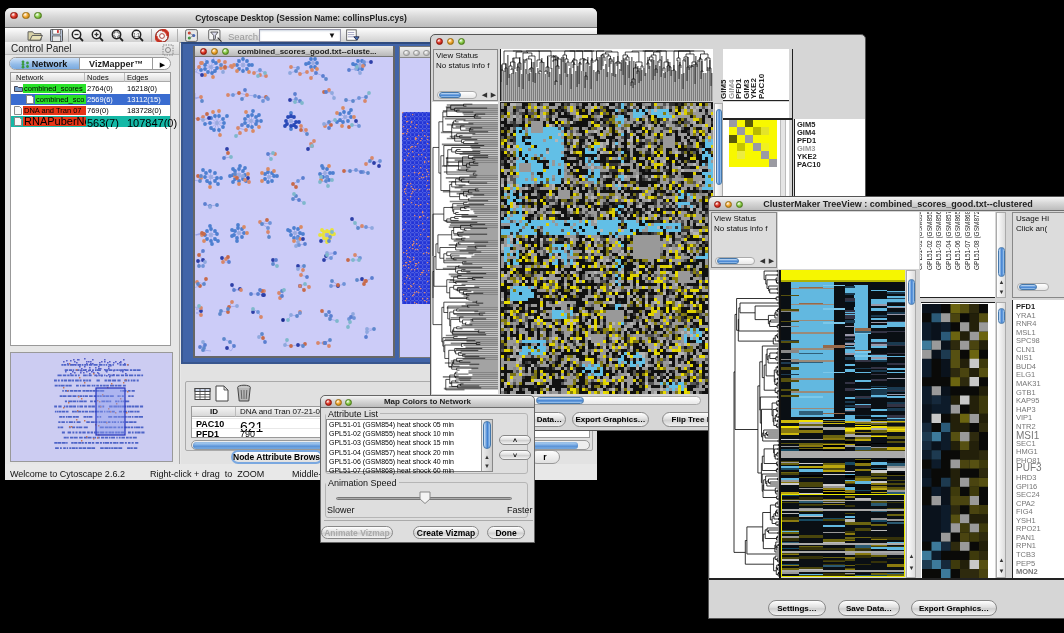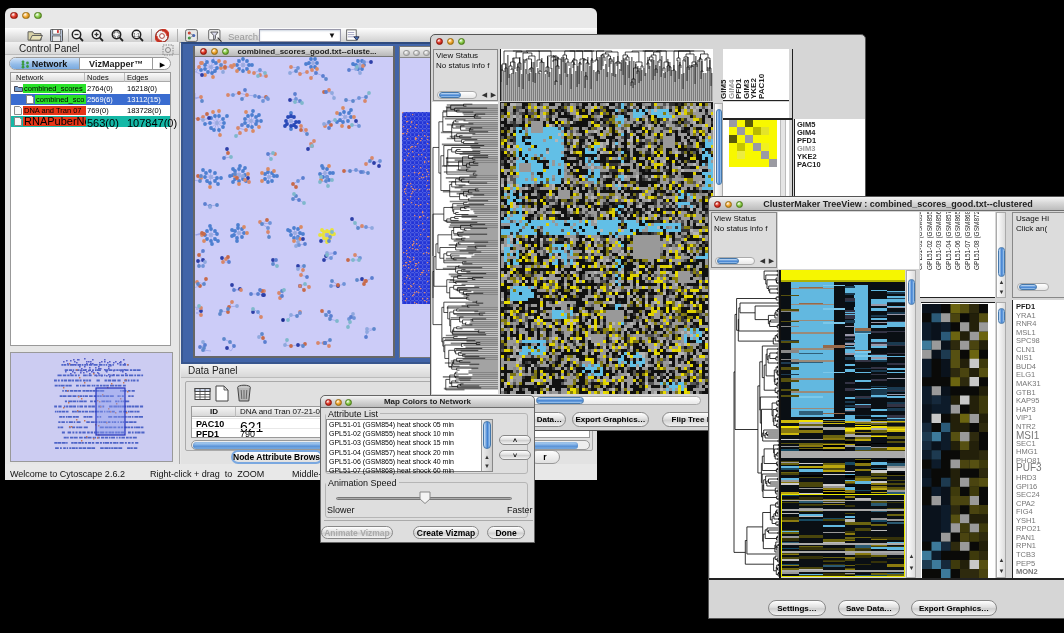--- a/index.html
+++ b/index.html
@@ -1,19 +1,20 @@
 <!DOCTYPE html>
 <html><head><meta charset="utf-8"><style>
 *{margin:0;padding:0;box-sizing:border-box}
 body{width:1064px;height:633px;background:#000;font-family:"Liberation Sans", sans-serif;overflow:hidden;position:relative}
 .win{position:absolute;background:#e8e8e8}
 .tbar{position:absolute;left:0;right:0;top:0;background:linear-gradient(#f5f5f5,#d8d8d8 45%,#bcbcbc);border-bottom:1px solid #6d6d6d;text-align:center;color:#222;font-weight:bold}
 svg{display:block}
 </style></head><body>
 <div class="win" style="left:5px;top:8px;width:592px;height:472px;border-radius:6px 6px 0 0;background:#e8e8e8">
+    <div class="tbar" style="height:20px;border-radius:6px 6px 0 0;font-size:8.5px;line-height:20px">Cytoscape Desktop (Session Name: collinsPlus.cys)</div>
     <span style="position:absolute;left:5px;top:3.5px;width:7.5px;height:7.5px;border-radius:50%;background:radial-gradient(circle at 35% 30%, #fff 0%, #e33d2c 45%, #8c0f06 100%);border:0.5px solid #8c0f06;box-sizing:border-box"></span>
     <span style="position:absolute;left:17px;top:3.5px;width:7.5px;height:7.5px;border-radius:50%;background:radial-gradient(circle at 35% 30%, #fff 0%, #f6ac36 45%, #9a6a0a 100%);border:0.5px solid #9a6a0a;box-sizing:border-box"></span>
     <span style="position:absolute;left:29px;top:3.5px;width:7.5px;height:7.5px;border-radius:50%;background:radial-gradient(circle at 35% 30%, #fff 0%, #8fd151 45%, #4a7a14 100%);border:0.5px solid #4a7a14;box-sizing:border-box"></span>
     <div style="position:absolute;left:0;top:20px;width:100%;height:15px;background:linear-gradient(#fdfdfd,#e2e2e2 60%,#d0d0d0);border-bottom:1px solid #9a9a9a">
       <svg style="position:absolute;left:22px;top:1px" width="16" height="13" viewBox="0 0 17 14">
 <path d="M1 12 L1 3 L6 3 L7.5 5 L15 5 L15 12 Z" fill="#d8d2a8" stroke="#555" stroke-width="1"></path>
 <path d="M3 12 L5.5 7 L16.5 7 L14 12 Z" fill="#e8e2b8" stroke="#555" stroke-width="1"></path>
       </svg>
       <svg style="position:absolute;left:45px;top:1px" width="13" height="13" viewBox="0 0 14 14">
 <rect x="0.5" y="0.5" width="13" height="13" rx="1" fill="#b8c4d8" stroke="#444"></rect>
@@ -71,21 +72,21 @@
       <div style="position:absolute;left:318px;top:1px;width:18px;height:13px;font-size:8px;text-align:center;line-height:13px;color:#111">▼</div>
       <svg style="position:absolute;left:341px;top:1px" width="14" height="13" viewBox="0 0 16 15">
 <rect x="0.7" y="1" width="11" height="12" fill="#fff" stroke="#555"></rect>
 <line x1="2" y1="4" x2="9.5" y2="4" stroke="#99b" stroke-width="1"></line>
         <line x1="2" y1="6.5" x2="9.5" y2="6.5" stroke="#99b" stroke-width="1"></line>
 <line x1="2" y1="9" x2="9.5" y2="9" stroke="#99b" stroke-width="1"></line>
 <path d="M9 9 L15 9 L12.5 13 Z" fill="#4a7ac0" stroke="#224"></path>
       </svg>
     </div>
     <div style="position:absolute;left:0;top:34px;width:175px;height:422px;background:#e6e6e6;border-right:1px solid #aaa">
-      <div style="position:absolute;left:0;top:0;width:100%;height:13px;background:linear-gradient(#f2f2f2,#d8d8d8);border-bottom:1px solid #bbb;font-size:10px;color:#222;line-height:13px;padding-left:14px">Control Panel</div>
+      <div style="position:absolute;left:0;top:0;width:100%;height:13px;background:linear-gradient(#f2f2f2,#d8d8d8);border-bottom:1px solid #bbb;font-size:10px;color:#222;line-height:13px;padding-left:6px">Control Panel</div>
       <svg style="position:absolute;right:5px;top:2px" width="12" height="12" viewBox="0 0 12 12">
 <rect x="1" y="1" width="10" height="10" fill="none" stroke="#888" stroke-dasharray="1.5 1"></rect>
         <circle cx="6" cy="6" r="2.5" fill="none" stroke="#888"></circle>
       </svg>
       <div style="position:absolute;left:4px;top:15px;width:162px;height:13px;background:#fff;border:1px solid #9a9a9a;border-radius:7px;overflow:hidden">
 <div style="position:absolute;left:0;top:0;width:70px;height:13px;background:linear-gradient(#cfe2f8,#92bbe8 50%,#6fa3dd);border-right:1px solid #9a9a9a;font-size:9px;font-weight:bold;color:#111;text-align:center;line-height:13px;text-indent:10px">Network</div>
 <svg style="position:absolute;left:11px;top:2px" width="9" height="9" viewBox="0 0 9 9">
           <circle cx="2" cy="1.8" r="1.4" fill="#3a9a40"></circle>
           <circle cx="2" cy="4.5" r="1.4" fill="#3a9a40"></circle>
           <circle cx="2" cy="7.2" r="1.4" fill="#3a9a40"></circle>
@@ -125,21 +126,21 @@
           </svg>
           <span style="position:absolute;left:12px;top:1px;width:63px;background:#e63517;color:#000;padding:0 1px;line-height:9px;white-space:nowrap;overflow:hidden;display:inline-block;height:9px">DNA and Tran 07</span>
           <span style="position:absolute;left:76px;top:1px;color:#000">769(0)</span>
           <span style="position:absolute;left:116px;top:1px;color:#000">183728(0)</span>
         </div>
         <div style="position:absolute;left:0;top:43px;width:100%;height:11px;background:#14b8a6;font-size:11px">
           <svg style="position:absolute;left:3px;top:1px" width="8" height="9" viewBox="0 0 8 9">
             <path d="M0.5 8.5V0.5h5l2 2v6z" fill="#f8f8f8" stroke="#888"></path>
           </svg>
           <span style="position:absolute;left:12px;top:1px;width:63px;background:#e63517;color:#000;padding:0 1px;line-height:9px;white-space:nowrap;overflow:hidden;display:inline-block;height:9px">RNAPuberNov2+!</span>
-          <span style="position:absolute;left:76px;top:1px;color:#000">563(0)</span>
+          <span style="position:absolute;left:76px;top:1px;color:#000">563(7)</span>
           <span style="position:absolute;left:116px;top:1px;color:#000">107847(0)</span>
         </div>
       </div>
       <div style="position:absolute;left:5px;top:310px;width:163px;height:110px;background:#ccccf2;border:1px solid #999">
         <svg width="161" height="108" viewBox="0 0 161 108">
           <path fill="#3b55c0" opacity="0.88" d="M50.4 11.0h1.9v1.8h-1.9zM52.7 11.0h2.6v1.8h-2.6zM56.3 11.0h1.6v1.8h-1.6zM58.8 11.0h3.8v1.8h-3.8zM63.9 11.0h1.7v1.8h-1.7zM66.5 11.0h3.7v1.8h-3.7zM70.9 11.0h1.5v1.8h-1.5zM73.2 11.0h1.8v1.8h-1.8zM75.4 11.0h1.8v1.8h-1.8zM78.0 11.0h3.3v1.8h-3.3zM82.5 11.0h4.1v1.8h-4.1zM87.8 11.0h3.7v1.8h-3.7zM92.4 11.0h1.4v1.8h-1.4zM94.7 11.0h1.5v1.8h-1.5zM97.4 11.0h2.9v1.8h-2.9zM101.5 11.0h1.4v1.8h-1.4zM108.6 11.0h1.9v1.8h-1.9zM111.6 11.0h3.5v1.8h-3.5zM116.4 11.0h1.3v1.8h-1.3zM53.7 16.2h3.3v1.8h-3.3zM57.8 16.2h3.3v1.8h-3.3zM61.7 16.2h1.5v1.8h-1.5zM64.5 16.2h4.0v1.8h-4.0zM69.4 16.2h1.4v1.8h-1.4zM71.9 16.2h3.5v1.8h-3.5zM77.6 16.2h2.4v1.8h-2.4zM81.2 16.2h1.6v1.8h-1.6zM84.0 16.2h1.5v1.8h-1.5zM85.8 16.2h4.1v1.8h-4.1zM94.1 16.2h3.0v1.8h-3.0zM97.7 16.2h3.7v1.8h-3.7zM102.4 16.2h2.1v1.8h-2.1zM105.3 16.2h1.8v1.8h-1.8zM107.5 16.2h1.3v1.8h-1.3zM109.1 16.2h3.8v1.8h-3.8zM114.0 16.2h3.5v1.8h-3.5zM118.9 16.2h2.4v1.8h-2.4zM122.1 16.2h3.3v1.8h-3.3zM125.9 16.2h3.7v1.8h-3.7zM46.5 21.4h4.2v1.8h-4.2zM51.8 21.4h3.5v1.8h-3.5zM56.2 21.4h2.4v1.8h-2.4zM59.3 21.4h3.4v1.8h-3.4zM63.8 21.4h2.1v1.8h-2.1zM67.0 21.4h1.6v1.8h-1.6zM72.1 21.4h2.9v1.8h-2.9zM75.3 21.4h1.3v1.8h-1.3zM77.6 21.4h3.1v1.8h-3.1zM83.3 21.4h2.7v1.8h-2.7zM87.4 21.4h1.5v1.8h-1.5zM89.3 21.4h2.6v1.8h-2.6zM93.1 21.4h1.3v1.8h-1.3zM98.5 21.4h1.4v1.8h-1.4zM100.3 21.4h3.5v1.8h-3.5zM105.0 21.4h3.6v1.8h-3.6zM109.9 21.4h3.1v1.8h-3.1zM113.9 21.4h3.2v1.8h-3.2zM118.0 21.4h4.2v1.8h-4.2zM123.3 21.4h1.7v1.8h-1.7zM125.9 21.4h3.5v1.8h-3.5zM130.3 21.4h1.8v1.8h-1.8zM43.0 26.6h2.9v1.8h-2.9zM46.9 26.6h1.8v1.8h-1.8zM50.1 26.6h2.1v1.8h-2.1zM52.9 26.6h3.1v1.8h-3.1zM56.9 26.6h3.6v1.8h-3.6zM61.1 26.6h1.9v1.8h-1.9zM64.1 26.6h3.7v1.8h-3.7zM68.5 26.6h2.1v1.8h-2.1zM72.0 26.6h2.6v1.8h-2.6zM75.2 26.6h1.7v1.8h-1.7zM77.6 26.6h2.5v1.8h-2.5zM85.5 26.6h3.3v1.8h-3.3zM93.5 26.6h2.4v1.8h-2.4zM96.7 26.6h3.5v1.8h-3.5zM101.1 26.6h4.0v1.8h-4.0zM106.4 26.6h3.2v1.8h-3.2zM113.2 26.6h3.0v1.8h-3.0zM116.9 26.6h1.6v1.8h-1.6zM119.8 26.6h1.7v1.8h-1.7zM122.1 26.6h2.3v1.8h-2.3zM125.7 26.6h2.0v1.8h-2.0zM43.7 31.8h3.0v1.8h-3.0zM47.4 31.8h1.8v1.8h-1.8zM49.6 31.8h4.0v1.8h-4.0zM54.5 31.8h2.5v1.8h-2.5zM57.3 31.8h3.4v1.8h-3.4zM65.0 31.8h2.8v1.8h-2.8zM69.0 31.8h1.3v1.8h-1.3zM71.2 31.8h3.3v1.8h-3.3zM75.8 31.8h3.6v1.8h-3.6zM80.7 31.8h1.4v1.8h-1.4zM82.5 31.8h1.8v1.8h-1.8zM85.3 31.8h2.6v1.8h-2.6zM88.9 31.8h2.5v1.8h-2.5zM92.1 31.8h2.6v1.8h-2.6zM95.2 31.8h2.7v1.8h-2.7zM99.0 31.8h4.1v1.8h-4.1zM103.8 31.8h2.6v1.8h-2.6zM106.9 31.8h3.6v1.8h-3.6zM111.9 31.8h2.9v1.8h-2.9zM51.3 37.0h1.5v1.8h-1.5zM53.9 37.0h4.2v1.8h-4.2zM58.9 37.0h3.5v1.8h-3.5zM63.0 37.0h3.5v1.8h-3.5zM67.1 37.0h3.0v1.8h-3.0zM71.5 37.0h2.7v1.8h-2.7zM74.6 37.0h3.6v1.8h-3.6zM78.6 37.0h2.3v1.8h-2.3zM81.5 37.0h2.6v1.8h-2.6zM84.7 37.0h4.0v1.8h-4.0zM89.1 37.0h4.1v1.8h-4.1zM109.3 37.0h1.2v1.8h-1.2zM111.3 37.0h2.4v1.8h-2.4zM114.2 37.0h1.2v1.8h-1.2zM116.8 37.0h2.7v1.8h-2.7zM120.6 37.0h3.2v1.8h-3.2zM48.7 42.2h2.4v1.8h-2.4zM51.5 42.2h4.0v1.8h-4.0zM56.6 42.2h4.0v1.8h-4.0zM61.5 42.2h3.9v1.8h-3.9zM66.5 42.2h1.5v1.8h-1.5zM68.4 42.2h2.7v1.8h-2.7zM71.7 42.2h1.5v1.8h-1.5zM73.7 42.2h3.2v1.8h-3.2zM78.1 42.2h3.6v1.8h-3.6zM82.7 42.2h2.8v1.8h-2.8zM86.2 42.2h2.3v1.8h-2.3zM88.9 42.2h1.8v1.8h-1.8zM91.5 42.2h2.5v1.8h-2.5zM94.4 42.2h3.8v1.8h-3.8zM98.9 42.2h3.9v1.8h-3.9zM106.5 42.2h1.6v1.8h-1.6zM108.4 42.2h1.2v1.8h-1.2zM110.8 42.2h2.0v1.8h-2.0zM117.2 42.2h2.4v1.8h-2.4zM120.4 42.2h2.3v1.8h-2.3zM53.9 47.4h2.1v1.8h-2.1zM57.2 47.4h4.2v1.8h-4.2zM61.8 47.4h3.5v1.8h-3.5zM66.0 47.4h1.4v1.8h-1.4zM68.2 47.4h3.8v1.8h-3.8zM72.4 47.4h3.3v1.8h-3.3zM79.1 47.4h2.7v1.8h-2.7zM82.9 47.4h2.2v1.8h-2.2zM90.4 47.4h3.7v1.8h-3.7zM94.7 47.4h3.1v1.8h-3.1zM98.3 47.4h1.9v1.8h-1.9zM104.1 47.4h2.4v1.8h-2.4zM107.1 47.4h1.3v1.8h-1.3zM109.6 47.4h1.9v1.8h-1.9zM112.1 47.4h1.2v1.8h-1.2zM114.1 47.4h4.1v1.8h-4.1zM43.2 52.6h2.8v1.8h-2.8zM47.3 52.6h3.3v1.8h-3.3zM52.9 52.6h1.5v1.8h-1.5zM55.1 52.6h2.2v1.8h-2.2zM58.1 52.6h3.6v1.8h-3.6zM62.1 52.6h2.9v1.8h-2.9zM66.2 52.6h1.4v1.8h-1.4zM68.4 52.6h3.6v1.8h-3.6zM73.2 52.6h2.9v1.8h-2.9zM77.2 52.6h2.7v1.8h-2.7zM80.4 52.6h3.5v1.8h-3.5zM87.2 52.6h3.2v1.8h-3.2zM91.4 52.6h1.8v1.8h-1.8zM98.1 52.6h3.5v1.8h-3.5zM102.4 52.6h3.9v1.8h-3.9zM106.6 52.6h2.1v1.8h-2.1zM109.1 52.6h1.5v1.8h-1.5zM111.1 52.6h4.0v1.8h-4.0zM115.8 52.6h1.5v1.8h-1.5zM117.5 52.6h3.0v1.8h-3.0zM121.0 52.6h2.3v1.8h-2.3zM123.8 52.6h4.0v1.8h-4.0zM128.9 52.6h3.2v1.8h-3.2zM43.9 57.8h1.6v1.8h-1.6zM46.0 57.8h1.3v1.8h-1.3zM47.7 57.8h2.6v1.8h-2.6zM50.8 57.8h3.2v1.8h-3.2zM54.7 57.8h2.8v1.8h-2.8zM61.0 57.8h2.8v1.8h-2.8zM64.1 57.8h1.7v1.8h-1.7zM66.3 57.8h3.9v1.8h-3.9zM70.9 57.8h2.3v1.8h-2.3zM73.8 57.8h3.2v1.8h-3.2zM77.9 57.8h1.9v1.8h-1.9zM80.2 57.8h3.3v1.8h-3.3zM84.0 57.8h4.1v1.8h-4.1zM88.7 57.8h3.2v1.8h-3.2zM93.1 57.8h1.2v1.8h-1.2zM95.5 57.8h1.3v1.8h-1.3zM97.3 57.8h2.3v1.8h-2.3zM100.7 57.8h3.1v1.8h-3.1zM107.9 57.8h3.1v1.8h-3.1zM112.1 57.8h3.8v1.8h-3.8zM116.9 57.8h1.5v1.8h-1.5zM118.8 57.8h3.8v1.8h-3.8zM123.4 57.8h2.2v1.8h-2.2zM126.0 57.8h2.5v1.8h-2.5zM48.2 63.0h2.8v1.8h-2.8zM51.5 63.0h2.3v1.8h-2.3zM54.9 63.0h1.6v1.8h-1.6zM57.0 63.0h3.9v1.8h-3.9zM61.8 63.0h2.2v1.8h-2.2zM64.3 63.0h3.5v1.8h-3.5zM72.5 63.0h2.8v1.8h-2.8zM75.7 63.0h1.7v1.8h-1.7zM77.8 63.0h3.6v1.8h-3.6zM85.9 63.0h1.7v1.8h-1.7zM88.6 63.0h1.6v1.8h-1.6zM97.2 63.0h4.0v1.8h-4.0zM102.5 63.0h3.5v1.8h-3.5zM106.6 63.0h3.1v1.8h-3.1zM110.1 63.0h3.6v1.8h-3.6zM114.2 63.0h1.5v1.8h-1.5zM116.5 63.0h1.3v1.8h-1.3zM118.2 63.0h2.0v1.8h-2.0zM121.0 63.0h1.4v1.8h-1.4zM123.4 63.0h4.0v1.8h-4.0zM127.9 63.0h4.1v1.8h-4.1zM47.3 68.2h2.2v1.8h-2.2zM50.4 68.2h3.5v1.8h-3.5zM55.2 68.2h1.5v1.8h-1.5zM57.8 68.2h4.1v1.8h-4.1zM62.7 68.2h1.5v1.8h-1.5zM65.6 68.2h4.0v1.8h-4.0zM75.3 68.2h3.5v1.8h-3.5zM79.8 68.2h3.9v1.8h-3.9zM84.5 68.2h2.0v1.8h-2.0zM87.5 68.2h1.9v1.8h-1.9zM89.9 68.2h1.6v1.8h-1.6zM92.2 68.2h3.5v1.8h-3.5zM96.8 68.2h2.7v1.8h-2.7zM100.8 68.2h1.7v1.8h-1.7zM103.1 68.2h2.1v1.8h-2.1zM106.6 68.2h1.3v1.8h-1.3zM109.2 68.2h1.8v1.8h-1.8zM111.5 68.2h1.6v1.8h-1.6zM114.4 68.2h3.1v1.8h-3.1zM118.1 68.2h3.8v1.8h-3.8zM122.4 68.2h3.0v1.8h-3.0zM46.8 73.4h1.9v1.8h-1.9zM49.3 73.4h2.9v1.8h-2.9zM57.9 73.4h1.8v1.8h-1.8zM61.0 73.4h3.1v1.8h-3.1zM65.2 73.4h2.1v1.8h-2.1zM67.6 73.4h3.7v1.8h-3.7zM72.7 73.4h4.1v1.8h-4.1zM88.8 73.4h4.0v1.8h-4.0zM93.8 73.4h3.8v1.8h-3.8zM98.0 73.4h3.5v1.8h-3.5zM102.3 73.4h3.1v1.8h-3.1zM106.7 73.4h2.6v1.8h-2.6zM110.0 73.4h2.0v1.8h-2.0zM112.8 73.4h3.3v1.8h-3.3zM116.4 73.4h2.9v1.8h-2.9zM120.0 73.4h2.2v1.8h-2.2zM123.1 73.4h1.6v1.8h-1.6zM125.0 73.4h4.0v1.8h-4.0zM129.6 73.4h2.8v1.8h-2.8zM50.9 78.6h3.0v1.8h-3.0zM56.6 78.6h3.5v1.8h-3.5zM61.4 78.6h1.9v1.8h-1.9zM64.5 78.6h2.0v1.8h-2.0zM67.8 78.6h2.6v1.8h-2.6zM71.3 78.6h3.4v1.8h-3.4zM76.1 78.6h2.6v1.8h-2.6zM79.6 78.6h2.5v1.8h-2.5zM83.0 78.6h1.5v1.8h-1.5zM85.1 78.6h3.3v1.8h-3.3zM89.1 78.6h4.2v1.8h-4.2zM94.3 78.6h2.3v1.8h-2.3zM97.5 78.6h2.5v1.8h-2.5zM100.3 78.6h2.9v1.8h-2.9zM104.1 78.6h2.4v1.8h-2.4zM106.8 78.6h2.1v1.8h-2.1zM109.5 78.6h3.5v1.8h-3.5zM117.0 78.6h2.8v1.8h-2.8zM120.9 78.6h1.7v1.8h-1.7zM123.8 78.6h2.0v1.8h-2.0zM126.2 78.6h3.3v1.8h-3.3zM130.3 78.6h3.2v1.8h-3.2zM52.7 83.8h3.1v1.8h-3.1zM56.1 83.8h1.6v1.8h-1.6zM59.0 83.8h3.3v1.8h-3.3zM62.8 83.8h3.9v1.8h-3.9zM68.1 83.8h3.6v1.8h-3.6zM72.9 83.8h3.1v1.8h-3.1zM76.4 83.8h4.1v1.8h-4.1zM81.7 83.8h1.5v1.8h-1.5zM83.5 83.8h1.6v1.8h-1.6zM86.1 83.8h2.7v1.8h-2.7zM90.0 83.8h3.3v1.8h-3.3zM94.0 83.8h3.0v1.8h-3.0zM97.8 83.8h1.7v1.8h-1.7zM100.1 83.8h3.9v1.8h-3.9zM105.3 83.8h1.4v1.8h-1.4zM107.8 83.8h1.8v1.8h-1.8zM110.4 83.8h3.5v1.8h-3.5zM115.0 83.8h2.7v1.8h-2.7zM118.4 83.8h2.5v1.8h-2.5zM121.8 83.8h4.0v1.8h-4.0zM43.3 89.0h2.7v1.8h-2.7zM46.3 89.0h3.9v1.8h-3.9zM50.8 89.0h3.9v1.8h-3.9zM55.2 89.0h1.4v1.8h-1.4zM60.2 89.0h2.5v1.8h-2.5zM63.1 89.0h3.3v1.8h-3.3zM67.2 89.0h3.2v1.8h-3.2zM70.8 89.0h2.0v1.8h-2.0zM73.8 89.0h2.3v1.8h-2.3zM77.0 89.0h3.0v1.8h-3.0zM80.8 89.0h2.4v1.8h-2.4zM84.6 89.0h3.3v1.8h-3.3zM88.9 89.0h2.0v1.8h-2.0zM91.9 89.0h1.5v1.8h-1.5zM93.8 89.0h4.2v1.8h-4.2zM98.8 89.0h2.4v1.8h-2.4zM102.1 89.0h2.9v1.8h-2.9zM105.3 89.0h2.0v1.8h-2.0zM108.6 89.0h4.1v1.8h-4.1zM113.9 89.0h1.9v1.8h-1.9zM117.0 89.0h2.5v1.8h-2.5zM120.6 89.0h2.1v1.8h-2.1zM124.1 89.0h3.2v1.8h-3.2zM44.1 94.2h3.7v1.8h-3.7zM49.0 94.2h1.8v1.8h-1.8zM52.2 94.2h2.6v1.8h-2.6zM55.7 94.2h1.4v1.8h-1.4zM58.3 94.2h2.1v1.8h-2.1zM61.0 94.2h3.3v1.8h-3.3zM64.7 94.2h2.0v1.8h-2.0zM67.7 94.2h3.2v1.8h-3.2zM71.5 94.2h3.7v1.8h-3.7zM76.1 94.2h3.8v1.8h-3.8zM80.3 94.2h3.8v1.8h-3.8zM89.2 94.2h3.5v1.8h-3.5zM93.4 94.2h3.7v1.8h-3.7zM97.5 94.2h2.1v1.8h-2.1zM100.2 94.2h1.9v1.8h-1.9zM102.6 94.2h4.1v1.8h-4.1zM107.3 94.2h3.9v1.8h-3.9zM116.1 94.2h2.9v1.8h-2.9zM119.3 94.2h2.5v1.8h-2.5zM122.7 94.2h3.6v1.8h-3.6z"></path>
           <path fill="#5560c8" d="M75 10h1.6v1.6h-1.6zM87 20h1.6v1.6h-1.6zM90 8h1.6v1.6h-1.6zM52 8h1.6v1.6h-1.6zM75 8h1.6v1.6h-1.6zM56 10h1.6v1.6h-1.6zM61 18h1.6v1.6h-1.6zM113 16h1.6v1.6h-1.6zM63 8h1.6v1.6h-1.6zM114 20h1.6v1.6h-1.6zM81 17h1.6v1.6h-1.6zM111 18h1.6v1.6h-1.6zM89 15h1.6v1.6h-1.6zM73 13h1.6v1.6h-1.6zM77 17h1.6v1.6h-1.6zM93 6h1.6v1.6h-1.6zM102 17h1.6v1.6h-1.6zM85 22h1.6v1.6h-1.6zM79 10h1.6v1.6h-1.6zM63 11h1.6v1.6h-1.6zM88 15h1.6v1.6h-1.6zM74 16h1.6v1.6h-1.6zM102 21h1.6v1.6h-1.6zM113 10h1.6v1.6h-1.6zM106 10h1.6v1.6h-1.6zM81 6h1.6v1.6h-1.6zM94 17h1.6v1.6h-1.6zM97 21h1.6v1.6h-1.6zM59 7h1.6v1.6h-1.6zM87 15h1.6v1.6h-1.6zM67 11h1.6v1.6h-1.6zM75 18h1.6v1.6h-1.6zM81 10h1.6v1.6h-1.6zM62 6h1.6v1.6h-1.6zM88 9h1.6v1.6h-1.6zM77 8h1.6v1.6h-1.6zM90 22h1.6v1.6h-1.6zM87 13h1.6v1.6h-1.6zM62 11h1.6v1.6h-1.6zM93 16h1.6v1.6h-1.6zM86 19h1.6v1.6h-1.6zM78 20h1.6v1.6h-1.6zM109 9h1.6v1.6h-1.6zM97 13h1.6v1.6h-1.6zM112 6h1.6v1.6h-1.6zM70 15h1.6v1.6h-1.6zM108 9h1.6v1.6h-1.6zM59 20h1.6v1.6h-1.6zM73 5h1.6v1.6h-1.6zM80 18h1.6v1.6h-1.6zM95 18h1.6v1.6h-1.6zM109 17h1.6v1.6h-1.6zM95 22h1.6v1.6h-1.6zM102 9h1.6v1.6h-1.6zM54 18h1.6v1.6h-1.6zM84 14h1.6v1.6h-1.6zM104 8h1.6v1.6h-1.6zM79 8h1.6v1.6h-1.6zM88 15h1.6v1.6h-1.6zM63 19h1.6v1.6h-1.6zM66 6h1.6v1.6h-1.6zM69 19h1.6v1.6h-1.6zM99 12h1.6v1.6h-1.6zM96 9h1.6v1.6h-1.6zM65 9h1.6v1.6h-1.6zM97 15h1.6v1.6h-1.6zM97 15h1.6v1.6h-1.6zM69 17h1.6v1.6h-1.6zM98 8h1.6v1.6h-1.6zM78 14h1.6v1.6h-1.6zM98 23h1.6v1.6h-1.6zM67 6h1.6v1.6h-1.6zM55 7h1.6v1.6h-1.6zM109 8h1.6v1.6h-1.6zM68 13h1.6v1.6h-1.6zM82 19h1.6v1.6h-1.6zM93 8h1.6v1.6h-1.6zM70 17h1.6v1.6h-1.6zM72 19h1.6v1.6h-1.6zM81 10h1.6v1.6h-1.6z"></path>
           <path fill="#c87858" d="M58 10h1.4v1.4h-1.4zM91 41h1.4v1.4h-1.4zM86 47h1.4v1.4h-1.4zM116 38h1.4v1.4h-1.4zM87 72h1.4v1.4h-1.4zM86 84h1.4v1.4h-1.4zM70 45h1.4v1.4h-1.4zM88 48h1.4v1.4h-1.4zM82 20h1.4v1.4h-1.4zM105 50h1.4v1.4h-1.4zM114 26h1.4v1.4h-1.4zM60 73h1.4v1.4h-1.4zM52 34h1.4v1.4h-1.4zM96 34h1.4v1.4h-1.4zM68 24h1.4v1.4h-1.4zM97 55h1.4v1.4h-1.4zM116 11h1.4v1.4h-1.4zM65 66h1.4v1.4h-1.4zM70 87h1.4v1.4h-1.4zM56 37h1.4v1.4h-1.4zM52 54h1.4v1.4h-1.4zM65 16h1.4v1.4h-1.4zM82 85h1.4v1.4h-1.4zM75 83h1.4v1.4h-1.4zM87 81h1.4v1.4h-1.4zM57 49h1.4v1.4h-1.4zM104 59h1.4v1.4h-1.4zM112 29h1.4v1.4h-1.4zM66 57h1.4v1.4h-1.4zM109 45h1.4v1.4h-1.4zM67 43h1.4v1.4h-1.4zM95 69h1.4v1.4h-1.4zM100 30h1.4v1.4h-1.4zM99 58h1.4v1.4h-1.4zM73 29h1.4v1.4h-1.4zM89 53h1.4v1.4h-1.4zM115 59h1.4v1.4h-1.4zM58 73h1.4v1.4h-1.4zM73 67h1.4v1.4h-1.4zM84 71h1.4v1.4h-1.4z"></path>
           <rect x="85" y="35" width="29" height="47" fill="#8899ee" fill-opacity="0.45" stroke="#2233bb" stroke-width="1.2"></rect>
         </svg>
@@ -176,21 +177,20 @@
           <path fill="#5e88cc" d="M26 8m-1.9 0a1.9 1.9 0 1 0 3.8 0a1.9 1.9 0 1 0-3.8 0M101 14m-1.9 0a1.9 1.9 0 1 0 3.8 0a1.9 1.9 0 1 0-3.8 0M131 22m-1.9 0a1.9 1.9 0 1 0 3.8 0a1.9 1.9 0 1 0-3.8 0M7 44m-1.9 0a1.9 1.9 0 1 0 3.8 0a1.9 1.9 0 1 0-3.8 0M47 42m-1.9 0a1.9 1.9 0 1 0 3.8 0a1.9 1.9 0 1 0-3.8 0M105 44m-1.9 0a1.9 1.9 0 1 0 3.8 0a1.9 1.9 0 1 0-3.8 0M171 40m-1.9 0a1.9 1.9 0 1 0 3.8 0a1.9 1.9 0 1 0-3.8 0M158 44m-1.9 0a1.9 1.9 0 1 0 3.8 0a1.9 1.9 0 1 0-3.8 0M151 43m-1.9 0a1.9 1.9 0 1 0 3.8 0a1.9 1.9 0 1 0-3.8 0M112 77m-1.9 0a1.9 1.9 0 1 0 3.8 0a1.9 1.9 0 1 0-3.8 0M134 65m-1.9 0a1.9 1.9 0 1 0 3.8 0a1.9 1.9 0 1 0-3.8 0M175 104m-1.9 0a1.9 1.9 0 1 0 3.8 0a1.9 1.9 0 1 0-3.8 0M5 124m-1.9 0a1.9 1.9 0 1 0 3.8 0a1.9 1.9 0 1 0-3.8 0M6 119m-1.9 0a1.9 1.9 0 1 0 3.8 0a1.9 1.9 0 1 0-3.8 0M40 117m-1.9 0a1.9 1.9 0 1 0 3.8 0a1.9 1.9 0 1 0-3.8 0M131 124m-1.9 0a1.9 1.9 0 1 0 3.8 0a1.9 1.9 0 1 0-3.8 0M155 114m-1.9 0a1.9 1.9 0 1 0 3.8 0a1.9 1.9 0 1 0-3.8 0M173 116m-1.9 0a1.9 1.9 0 1 0 3.8 0a1.9 1.9 0 1 0-3.8 0M15 149m-1.9 0a1.9 1.9 0 1 0 3.8 0a1.9 1.9 0 1 0-3.8 0M22 148m-1.9 0a1.9 1.9 0 1 0 3.8 0a1.9 1.9 0 1 0-3.8 0M98 142m-1.9 0a1.9 1.9 0 1 0 3.8 0a1.9 1.9 0 1 0-3.8 0M101 139m-1.9 0a1.9 1.9 0 1 0 3.8 0a1.9 1.9 0 1 0-3.8 0M67 167m-1.9 0a1.9 1.9 0 1 0 3.8 0a1.9 1.9 0 1 0-3.8 0M74 180m-1.9 0a1.9 1.9 0 1 0 3.8 0a1.9 1.9 0 1 0-3.8 0M134 184m-1.9 0a1.9 1.9 0 1 0 3.8 0a1.9 1.9 0 1 0-3.8 0M163 171m-1.9 0a1.9 1.9 0 1 0 3.8 0a1.9 1.9 0 1 0-3.8 0M4 209m-1.9 0a1.9 1.9 0 1 0 3.8 0a1.9 1.9 0 1 0-3.8 0M78 207m-1.9 0a1.9 1.9 0 1 0 3.8 0a1.9 1.9 0 1 0-3.8 0M109 209m-1.9 0a1.9 1.9 0 1 0 3.8 0a1.9 1.9 0 1 0-3.8 0M9 227m-1.9 0a1.9 1.9 0 1 0 3.8 0a1.9 1.9 0 1 0-3.8 0M3 227m-1.9 0a1.9 1.9 0 1 0 3.8 0a1.9 1.9 0 1 0-3.8 0M87 234m-1.9 0a1.9 1.9 0 1 0 3.8 0a1.9 1.9 0 1 0-3.8 0M137 224m-1.9 0a1.9 1.9 0 1 0 3.8 0a1.9 1.9 0 1 0-3.8 0M162 223m-1.9 0a1.9 1.9 0 1 0 3.8 0a1.9 1.9 0 1 0-3.8 0M33 252m-1.9 0a1.9 1.9 0 1 0 3.8 0a1.9 1.9 0 1 0-3.8 0M26 254m-1.9 0a1.9 1.9 0 1 0 3.8 0a1.9 1.9 0 1 0-3.8 0M25 257m-1.9 0a1.9 1.9 0 1 0 3.8 0a1.9 1.9 0 1 0-3.8 0M102 259m-1.9 0a1.9 1.9 0 1 0 3.8 0a1.9 1.9 0 1 0-3.8 0M131 258m-1.9 0a1.9 1.9 0 1 0 3.8 0a1.9 1.9 0 1 0-3.8 0M135 262m-1.9 0a1.9 1.9 0 1 0 3.8 0a1.9 1.9 0 1 0-3.8 0M8 293m-1.9 0a1.9 1.9 0 1 0 3.8 0a1.9 1.9 0 1 0-3.8 0M9 291m-1.9 0a1.9 1.9 0 1 0 3.8 0a1.9 1.9 0 1 0-3.8 0M35 285m-1.9 0a1.9 1.9 0 1 0 3.8 0a1.9 1.9 0 1 0-3.8 0M29 282m-1.9 0a1.9 1.9 0 1 0 3.8 0a1.9 1.9 0 1 0-3.8 0M67 277m-1.9 0a1.9 1.9 0 1 0 3.8 0a1.9 1.9 0 1 0-3.8 0M108 289m-1.9 0a1.9 1.9 0 1 0 3.8 0a1.9 1.9 0 1 0-3.8 0M130 286m-1.9 0a1.9 1.9 0 1 0 3.8 0a1.9 1.9 0 1 0-3.8 0M135 283m-1.9 0a1.9 1.9 0 1 0 3.8 0a1.9 1.9 0 1 0-3.8 0M179 272m-1.9 0a1.9 1.9 0 1 0 3.8 0a1.9 1.9 0 1 0-3.8 0"></path>
           <path fill="#8fa8de" d="M28 15m-1.9 0a1.9 1.9 0 1 0 3.8 0a1.9 1.9 0 1 0-3.8 0M95 16m-1.9 0a1.9 1.9 0 1 0 3.8 0a1.9 1.9 0 1 0-3.8 0M161 12m-1.9 0a1.9 1.9 0 1 0 3.8 0a1.9 1.9 0 1 0-3.8 0M165 16m-1.9 0a1.9 1.9 0 1 0 3.8 0a1.9 1.9 0 1 0-3.8 0M139 41m-1.9 0a1.9 1.9 0 1 0 3.8 0a1.9 1.9 0 1 0-3.8 0M137 36m-1.9 0a1.9 1.9 0 1 0 3.8 0a1.9 1.9 0 1 0-3.8 0M8 63m-1.9 0a1.9 1.9 0 1 0 3.8 0a1.9 1.9 0 1 0-3.8 0M129 67m-1.9 0a1.9 1.9 0 1 0 3.8 0a1.9 1.9 0 1 0-3.8 0M48 119m-1.9 0a1.9 1.9 0 1 0 3.8 0a1.9 1.9 0 1 0-3.8 0M15 150m-1.9 0a1.9 1.9 0 1 0 3.8 0a1.9 1.9 0 1 0-3.8 0M103 185m-1.9 0a1.9 1.9 0 1 0 3.8 0a1.9 1.9 0 1 0-3.8 0M101 189m-1.9 0a1.9 1.9 0 1 0 3.8 0a1.9 1.9 0 1 0-3.8 0M177 171m-1.9 0a1.9 1.9 0 1 0 3.8 0a1.9 1.9 0 1 0-3.8 0M10 205m-1.9 0a1.9 1.9 0 1 0 3.8 0a1.9 1.9 0 1 0-3.8 0M103 212m-1.9 0a1.9 1.9 0 1 0 3.8 0a1.9 1.9 0 1 0-3.8 0M132 196m-1.9 0a1.9 1.9 0 1 0 3.8 0a1.9 1.9 0 1 0-3.8 0M42 249m-1.9 0a1.9 1.9 0 1 0 3.8 0a1.9 1.9 0 1 0-3.8 0M96 258m-1.9 0a1.9 1.9 0 1 0 3.8 0a1.9 1.9 0 1 0-3.8 0M158 257m-1.9 0a1.9 1.9 0 1 0 3.8 0a1.9 1.9 0 1 0-3.8 0M8 285m-1.9 0a1.9 1.9 0 1 0 3.8 0a1.9 1.9 0 1 0-3.8 0M64 280m-1.9 0a1.9 1.9 0 1 0 3.8 0a1.9 1.9 0 1 0-3.8 0M90 288m-1.9 0a1.9 1.9 0 1 0 3.8 0a1.9 1.9 0 1 0-3.8 0M172 275m-1.9 0a1.9 1.9 0 1 0 3.8 0a1.9 1.9 0 1 0-3.8 0M172 272m-1.9 0a1.9 1.9 0 1 0 3.8 0a1.9 1.9 0 1 0-3.8 0"></path>
           <path fill="#6f93d8" d="M65 13m-1.9 0a1.9 1.9 0 1 0 3.8 0a1.9 1.9 0 1 0-3.8 0M103 11m-1.9 0a1.9 1.9 0 1 0 3.8 0a1.9 1.9 0 1 0-3.8 0M169 5m-1.9 0a1.9 1.9 0 1 0 3.8 0a1.9 1.9 0 1 0-3.8 0M60 39m-1.9 0a1.9 1.9 0 1 0 3.8 0a1.9 1.9 0 1 0-3.8 0M38 38m-1.9 0a1.9 1.9 0 1 0 3.8 0a1.9 1.9 0 1 0-3.8 0M73 42m-1.9 0a1.9 1.9 0 1 0 3.8 0a1.9 1.9 0 1 0-3.8 0M72 41m-1.9 0a1.9 1.9 0 1 0 3.8 0a1.9 1.9 0 1 0-3.8 0M68 44m-1.9 0a1.9 1.9 0 1 0 3.8 0a1.9 1.9 0 1 0-3.8 0M101 42m-1.9 0a1.9 1.9 0 1 0 3.8 0a1.9 1.9 0 1 0-3.8 0M164 41m-1.9 0a1.9 1.9 0 1 0 3.8 0a1.9 1.9 0 1 0-3.8 0M164 69m-1.9 0a1.9 1.9 0 1 0 3.8 0a1.9 1.9 0 1 0-3.8 0M185 104m-1.9 0a1.9 1.9 0 1 0 3.8 0a1.9 1.9 0 1 0-3.8 0M103 124m-1.9 0a1.9 1.9 0 1 0 3.8 0a1.9 1.9 0 1 0-3.8 0M132 120m-1.9 0a1.9 1.9 0 1 0 3.8 0a1.9 1.9 0 1 0-3.8 0M168 115m-1.9 0a1.9 1.9 0 1 0 3.8 0a1.9 1.9 0 1 0-3.8 0M161 113m-1.9 0a1.9 1.9 0 1 0 3.8 0a1.9 1.9 0 1 0-3.8 0M73 171m-1.9 0a1.9 1.9 0 1 0 3.8 0a1.9 1.9 0 1 0-3.8 0M75 166m-1.9 0a1.9 1.9 0 1 0 3.8 0a1.9 1.9 0 1 0-3.8 0M104 188m-1.9 0a1.9 1.9 0 1 0 3.8 0a1.9 1.9 0 1 0-3.8 0M102 181m-1.9 0a1.9 1.9 0 1 0 3.8 0a1.9 1.9 0 1 0-3.8 0M135 180m-1.9 0a1.9 1.9 0 1 0 3.8 0a1.9 1.9 0 1 0-3.8 0M171 170m-1.9 0a1.9 1.9 0 1 0 3.8 0a1.9 1.9 0 1 0-3.8 0M8 209m-1.9 0a1.9 1.9 0 1 0 3.8 0a1.9 1.9 0 1 0-3.8 0M136 201m-1.9 0a1.9 1.9 0 1 0 3.8 0a1.9 1.9 0 1 0-3.8 0M165 201m-1.9 0a1.9 1.9 0 1 0 3.8 0a1.9 1.9 0 1 0-3.8 0M136 229m-1.9 0a1.9 1.9 0 1 0 3.8 0a1.9 1.9 0 1 0-3.8 0M149 227m-1.9 0a1.9 1.9 0 1 0 3.8 0a1.9 1.9 0 1 0-3.8 0M63 255m-1.9 0a1.9 1.9 0 1 0 3.8 0a1.9 1.9 0 1 0-3.8 0M105 256m-1.9 0a1.9 1.9 0 1 0 3.8 0a1.9 1.9 0 1 0-3.8 0M159 261m-1.9 0a1.9 1.9 0 1 0 3.8 0a1.9 1.9 0 1 0-3.8 0M154 262m-1.9 0a1.9 1.9 0 1 0 3.8 0a1.9 1.9 0 1 0-3.8 0"></path>
           <path fill="#7fb8cc" d="M70 16m-1.9 0a1.9 1.9 0 1 0 3.8 0a1.9 1.9 0 1 0-3.8 0M63 19m-1.9 0a1.9 1.9 0 1 0 3.8 0a1.9 1.9 0 1 0-3.8 0M162 10m-1.9 0a1.9 1.9 0 1 0 3.8 0a1.9 1.9 0 1 0-3.8 0M100 45m-1.9 0a1.9 1.9 0 1 0 3.8 0a1.9 1.9 0 1 0-3.8 0M107 46m-1.9 0a1.9 1.9 0 1 0 3.8 0a1.9 1.9 0 1 0-3.8 0M174 36m-1.9 0a1.9 1.9 0 1 0 3.8 0a1.9 1.9 0 1 0-3.8 0M41 79m-1.9 0a1.9 1.9 0 1 0 3.8 0a1.9 1.9 0 1 0-3.8 0M140 63m-1.9 0a1.9 1.9 0 1 0 3.8 0a1.9 1.9 0 1 0-3.8 0M157 68m-1.9 0a1.9 1.9 0 1 0 3.8 0a1.9 1.9 0 1 0-3.8 0M36 100m-1.9 0a1.9 1.9 0 1 0 3.8 0a1.9 1.9 0 1 0-3.8 0M76 102m-1.9 0a1.9 1.9 0 1 0 3.8 0a1.9 1.9 0 1 0-3.8 0M78 96m-1.9 0a1.9 1.9 0 1 0 3.8 0a1.9 1.9 0 1 0-3.8 0M117 89m-1.9 0a1.9 1.9 0 1 0 3.8 0a1.9 1.9 0 1 0-3.8 0M137 123m-1.9 0a1.9 1.9 0 1 0 3.8 0a1.9 1.9 0 1 0-3.8 0M126 120m-1.9 0a1.9 1.9 0 1 0 3.8 0a1.9 1.9 0 1 0-3.8 0M133 129m-1.9 0a1.9 1.9 0 1 0 3.8 0a1.9 1.9 0 1 0-3.8 0M125 125m-1.9 0a1.9 1.9 0 1 0 3.8 0a1.9 1.9 0 1 0-3.8 0M99 137m-1.9 0a1.9 1.9 0 1 0 3.8 0a1.9 1.9 0 1 0-3.8 0M109 146m-1.9 0a1.9 1.9 0 1 0 3.8 0a1.9 1.9 0 1 0-3.8 0M137 175m-1.9 0a1.9 1.9 0 1 0 3.8 0a1.9 1.9 0 1 0-3.8 0M160 166m-1.9 0a1.9 1.9 0 1 0 3.8 0a1.9 1.9 0 1 0-3.8 0M82 209m-1.9 0a1.9 1.9 0 1 0 3.8 0a1.9 1.9 0 1 0-3.8 0M132 198m-1.9 0a1.9 1.9 0 1 0 3.8 0a1.9 1.9 0 1 0-3.8 0M164 203m-1.9 0a1.9 1.9 0 1 0 3.8 0a1.9 1.9 0 1 0-3.8 0M158 203m-1.9 0a1.9 1.9 0 1 0 3.8 0a1.9 1.9 0 1 0-3.8 0M89 233m-1.9 0a1.9 1.9 0 1 0 3.8 0a1.9 1.9 0 1 0-3.8 0M110 227m-1.9 0a1.9 1.9 0 1 0 3.8 0a1.9 1.9 0 1 0-3.8 0M4 249m-1.9 0a1.9 1.9 0 1 0 3.8 0a1.9 1.9 0 1 0-3.8 0M58 252m-1.9 0a1.9 1.9 0 1 0 3.8 0a1.9 1.9 0 1 0-3.8 0M93 263m-1.9 0a1.9 1.9 0 1 0 3.8 0a1.9 1.9 0 1 0-3.8 0M142 264m-1.9 0a1.9 1.9 0 1 0 3.8 0a1.9 1.9 0 1 0-3.8 0M155 265m-1.9 0a1.9 1.9 0 1 0 3.8 0a1.9 1.9 0 1 0-3.8 0M153 270m-1.9 0a1.9 1.9 0 1 0 3.8 0a1.9 1.9 0 1 0-3.8 0M92 283m-1.9 0a1.9 1.9 0 1 0 3.8 0a1.9 1.9 0 1 0-3.8 0"></path>
           <path fill="#5b7fd0" d="M128 19m-1.9 0a1.9 1.9 0 1 0 3.8 0a1.9 1.9 0 1 0-3.8 0M121 16m-1.9 0a1.9 1.9 0 1 0 3.8 0a1.9 1.9 0 1 0-3.8 0M154 13m-1.9 0a1.9 1.9 0 1 0 3.8 0a1.9 1.9 0 1 0-3.8 0M50 33m-1.9 0a1.9 1.9 0 1 0 3.8 0a1.9 1.9 0 1 0-3.8 0M64 40m-1.9 0a1.9 1.9 0 1 0 3.8 0a1.9 1.9 0 1 0-3.8 0M100 37m-1.9 0a1.9 1.9 0 1 0 3.8 0a1.9 1.9 0 1 0-3.8 0M131 35m-1.9 0a1.9 1.9 0 1 0 3.8 0a1.9 1.9 0 1 0-3.8 0M47 68m-1.9 0a1.9 1.9 0 1 0 3.8 0a1.9 1.9 0 1 0-3.8 0M134 71m-1.9 0a1.9 1.9 0 1 0 3.8 0a1.9 1.9 0 1 0-3.8 0M29 101m-1.9 0a1.9 1.9 0 1 0 3.8 0a1.9 1.9 0 1 0-3.8 0M73 97m-1.9 0a1.9 1.9 0 1 0 3.8 0a1.9 1.9 0 1 0-3.8 0M108 121m-1.9 0a1.9 1.9 0 1 0 3.8 0a1.9 1.9 0 1 0-3.8 0M166 115m-1.9 0a1.9 1.9 0 1 0 3.8 0a1.9 1.9 0 1 0-3.8 0M10 147m-1.9 0a1.9 1.9 0 1 0 3.8 0a1.9 1.9 0 1 0-3.8 0M104 143m-1.9 0a1.9 1.9 0 1 0 3.8 0a1.9 1.9 0 1 0-3.8 0M110 187m-1.9 0a1.9 1.9 0 1 0 3.8 0a1.9 1.9 0 1 0-3.8 0M8 194m-1.9 0a1.9 1.9 0 1 0 3.8 0a1.9 1.9 0 1 0-3.8 0M34 205m-1.9 0a1.9 1.9 0 1 0 3.8 0a1.9 1.9 0 1 0-3.8 0M81 203m-1.9 0a1.9 1.9 0 1 0 3.8 0a1.9 1.9 0 1 0-3.8 0M112 220m-1.9 0a1.9 1.9 0 1 0 3.8 0a1.9 1.9 0 1 0-3.8 0M140 196m-1.9 0a1.9 1.9 0 1 0 3.8 0a1.9 1.9 0 1 0-3.8 0M39 233m-1.9 0a1.9 1.9 0 1 0 3.8 0a1.9 1.9 0 1 0-3.8 0M63 237m-1.9 0a1.9 1.9 0 1 0 3.8 0a1.9 1.9 0 1 0-3.8 0M65 233m-1.9 0a1.9 1.9 0 1 0 3.8 0a1.9 1.9 0 1 0-3.8 0M56 237m-1.9 0a1.9 1.9 0 1 0 3.8 0a1.9 1.9 0 1 0-3.8 0M87 239m-1.9 0a1.9 1.9 0 1 0 3.8 0a1.9 1.9 0 1 0-3.8 0M177 221m-1.9 0a1.9 1.9 0 1 0 3.8 0a1.9 1.9 0 1 0-3.8 0M136 259m-1.9 0a1.9 1.9 0 1 0 3.8 0a1.9 1.9 0 1 0-3.8 0M134 255m-1.9 0a1.9 1.9 0 1 0 3.8 0a1.9 1.9 0 1 0-3.8 0M156 260m-1.9 0a1.9 1.9 0 1 0 3.8 0a1.9 1.9 0 1 0-3.8 0M10 288m-1.9 0a1.9 1.9 0 1 0 3.8 0a1.9 1.9 0 1 0-3.8 0M5 290m-1.9 0a1.9 1.9 0 1 0 3.8 0a1.9 1.9 0 1 0-3.8 0M39 289m-1.9 0a1.9 1.9 0 1 0 3.8 0a1.9 1.9 0 1 0-3.8 0M70 285m-1.9 0a1.9 1.9 0 1 0 3.8 0a1.9 1.9 0 1 0-3.8 0M130 286m-1.9 0a1.9 1.9 0 1 0 3.8 0a1.9 1.9 0 1 0-3.8 0M171 280m-1.9 0a1.9 1.9 0 1 0 3.8 0a1.9 1.9 0 1 0-3.8 0"></path>
           <path fill="#17288f" d="M88 263m-1.9 0a1.9 1.9 0 1 0 3.8 0a1.9 1.9 0 1 0-3.8 0"></path>
         </svg>
       </div>
     </div>
     <div style="position:absolute;left:176px;top:356px;width:416px;height:100px;background:#e2e2e2">
-      <div style="position:absolute;left:0;top:0;width:100%;height:14px;background:linear-gradient(#f2f2f2,#d8d8d8);border-bottom:1px solid #bbb;font-size:10px;color:#222;line-height:14px;padding-left:7px">Data Panel</div>
       <div style="position:absolute;left:4px;top:17px;width:408px;height:70px;background:#e0e0e0;border:1px solid #aaa;border-radius:2px">
         <svg style="position:absolute;left:8px;top:4px" width="17" height="16" viewBox="0 0 17 16">
 <rect x="1" y="2.5" width="15" height="11" fill="#fff" stroke="#444"></rect>
           <rect x="1" y="2.5" width="15" height="3" fill="#cdd6e8" stroke="#444"></rect>
 <line x1="6" y1="2.5" x2="6" y2="13.5" stroke="#444" stroke-width="0.8"></line>
           <line x1="11" y1="2.5" x2="11" y2="13.5" stroke="#444" stroke-width="0.8"></line>
 <line x1="1" y1="8.5" x2="16" y2="8.5" stroke="#444" stroke-width="0.8"></line>
           <line x1="1" y1="11" x2="16" y2="11" stroke="#444" stroke-width="0.8"></line>
         </svg>
         <svg style="position:absolute;left:29px;top:3px" width="14" height="17" viewBox="0 0 14 17">

